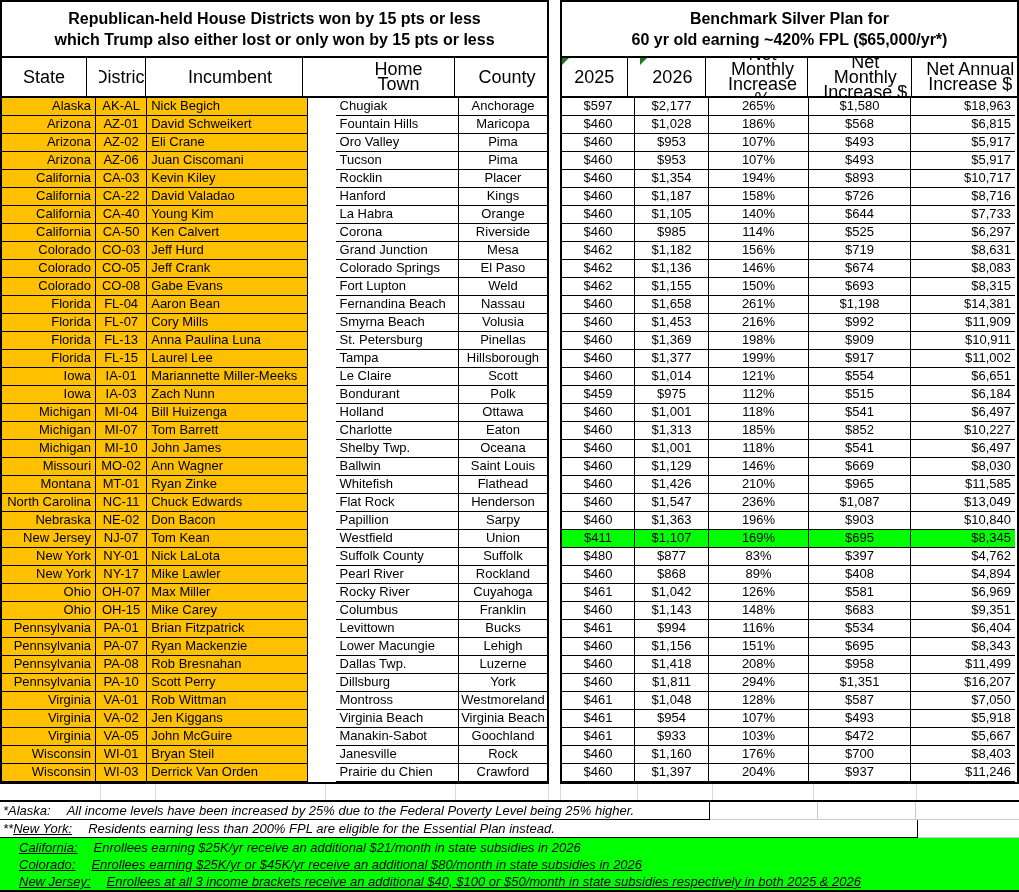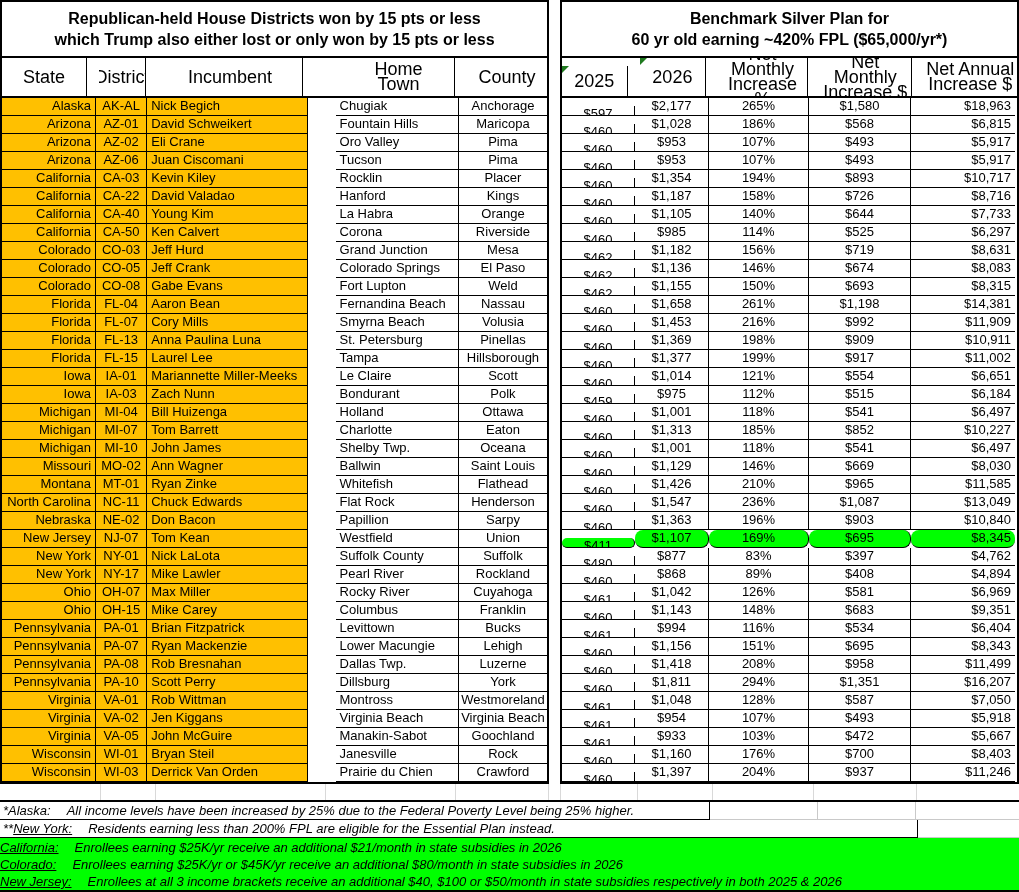--- a/index.html
+++ b/index.html
@@ -11,40 +11,40 @@
   .hdr{display:flex;height:38px;border-bottom:2px solid #000;font-weight:normal;font-size:18px;gap:12px;}
   .hdr .cell{display:flex;align-items:center;justify-content:center;text-align:center;line-height:15px;position:relative;white-space:pre-line;}
   .row{display:flex;height:18px;font-size:13px;}
   .cell{box-sizing:border-box;border-right:1px solid #000;overflow:hidden;}
   .row .cell{border-bottom:1px solid #000;line-height:16px;white-space:nowrap;}
   .hdr .cell{box-sizing:border-box;border-right:1px solid #000;}
   .hdr .cell:last-child,.row .cell:last-child{border-right:none;}
   
   .lc0{width:99px;} .lc1{width:54px;} .lc2{width:169px;} .lc3{width:130px;margin-left:28px;} .lc4{width:93px;}
   
-  .rc0{width:73px;margin-top:8px;} .rc1{width:74px;} .rc2{width:100px;} .rc3{width:102px;} .rc4{width:104px;}
+  .rc0{width:73px;} .rc1{width:74px;} .rc2{width:100px;} .rc3{width:102px;} .rc4{width:104px;}
   .or{background:#FFC000;}
-  .green{background:#00FF00;border-radius:8px;}
+  .green{background:#00FF00;}
   .al{text-align:left;padding-left:4px;}
   .ar{text-align:right;padding-right:4px;}
   .ac{text-align:center;}
   .corner{position:absolute;top:0;left:0;width:0;height:0;border-top:7px solid #1F7A1F;border-right:7px solid transparent;}
   
   .gapstrip{position:absolute;left:0;top:784px;width:1019px;height:16px;background:#fff;}
   .gline{position:absolute;top:0;width:1px;height:16px;background:#d9d9d9;}
   
   .fnotes{position:absolute;left:0;top:800px;width:1019px;height:92px;box-sizing:border-box;border-top:2px solid #000;border-bottom:2px solid #000;font-style:italic;}
   .note{display:flex;height:18px;font-size:13px;}
   .note .ncell{box-sizing:border-box;height:100%;display:flex;align-items:center;padding-left:3px;border-right:1px solid #000;border-bottom:1px solid #000;white-space:nowrap;overflow:hidden;}
   .note-1 .ncell{width:710px;}
   .note-2 .ncell{width:918px;}
   .note .rest{flex:1;height:100%;box-sizing:border-box;border-bottom:1px solid #c9c9c9;
     background-image:linear-gradient(to right,transparent 107px,#c9c9c9 107px,#c9c9c9 108px,transparent 108px,transparent 205px,#c9c9c9 205px,#c9c9c9 206px,transparent 206px);}
-  .gnote{display:flex;align-items:center;height:18px;font-size:13px;background:#00FF00;padding-left:0;white-space:nowrap;overflow:hidden;}
-  .gnote.short{height:17px;}
+  .gnote{display:flex;align-items:center;height:18px;font-size:13px;background:#00FF00;padding-left:19px;white-space:nowrap;overflow:hidden;}
+  .gnote.short{height:17px;text-decoration:underline;}
   .note-2 .lead,.gnote .lead{text-decoration:underline;}
   .ntext{margin-left:16px;}
 </style>
 </head>
 <body>
 
 <div class="tbl left">
   <div class="title">
     <div>Republican-held House Districts won by 15 pts or less</div>
     <div>which Trump also either lost or only won by 15 pts or less</div>

